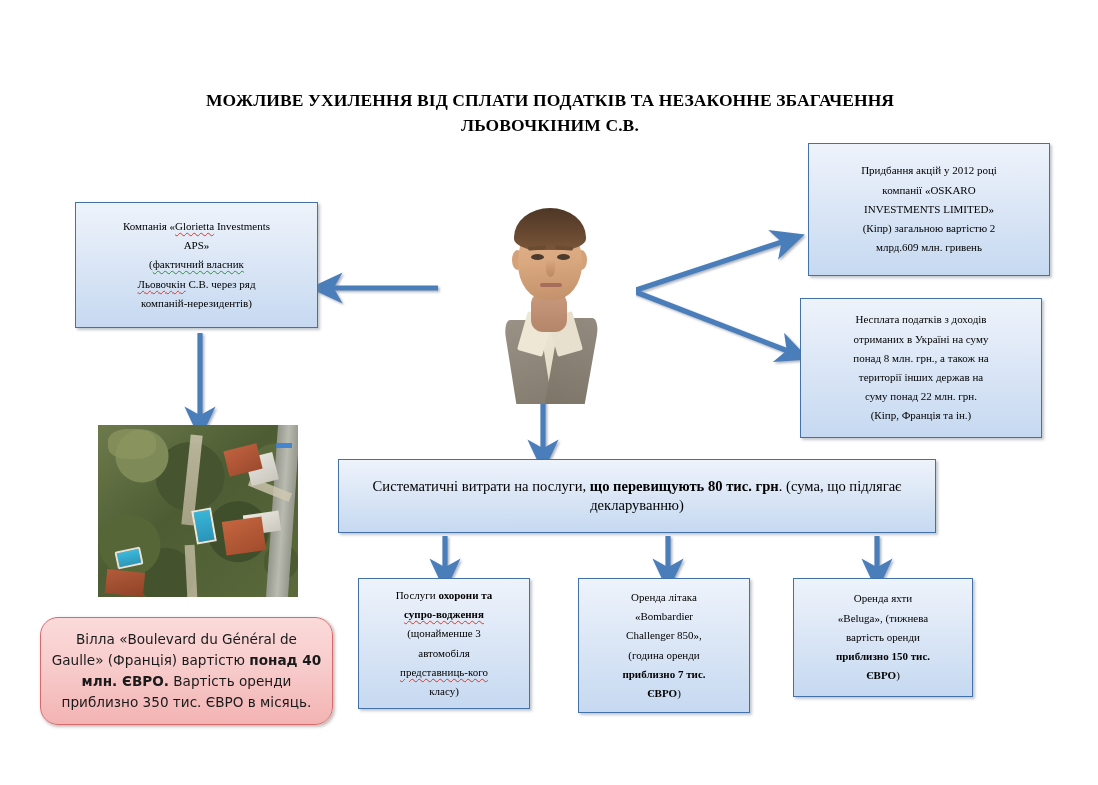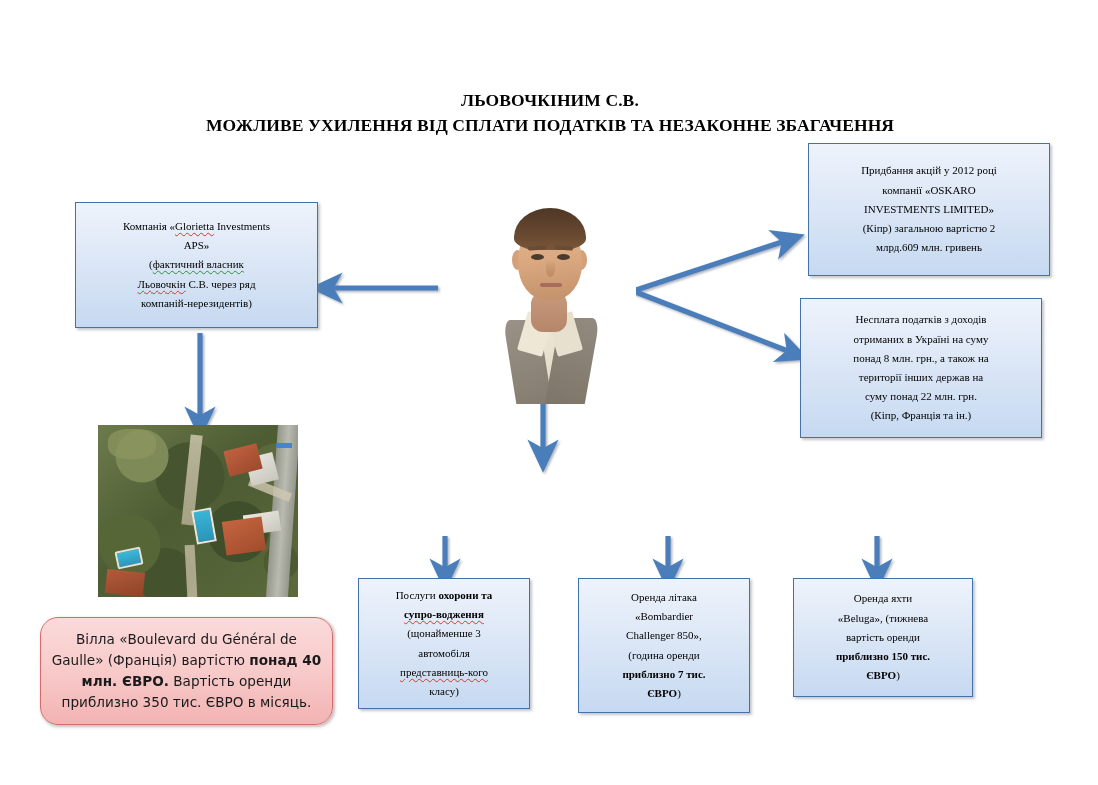--- a/index.html
+++ b/index.html
@@ -239,22 +239,22 @@
     width: 1098px; height: 785px;
     pointer-events: none;
   }
 </style>
 </head>
 <body>
 
 <div id="canvas">
 
   <div id="title">
+    <div>МОЖЛИВЕ УХИЛЕННЯ ВІД СПЛАТИ ПОДАТКІВ ТА НЕЗАКОННЕ ЗБАГАЧЕННЯ</div>
     <div>ЛЬОВОЧКІНИМ С.В.</div>
-    <div>МОЖЛИВЕ УХИЛЕННЯ ВІД СПЛАТИ ПОДАТКІВ ТА НЕЗАКОННЕ ЗБАГАЧЕННЯ</div>
   </div>
 
   <svg id="arrows" viewBox="0 0 1098 785" xmlns="http://www.w3.org/2000/svg">
     <defs>
       <marker id="ah" markerWidth="7" markerHeight="7" refX="3.0" refY="3.0" orient="auto" markerUnits="strokeWidth">
         <path d="M0,0 L6.4,3 L0,6 L1.7,3 Z" fill="#4a7ebb"></path>
       </marker>
       <filter id="sh" x="-40%" y="-40%" width="190%" height="190%">
         <feDropShadow dx="1.6" dy="1.6" stdDeviation="1.1" flood-color="#8e98a6" flood-opacity="0.75"></feDropShadow>
       </filter>
@@ -342,20 +342,25 @@
     <div class="inner">
       <span>Несплата податків з доходів</span><br>
       <span>отриманих в Україні на суму</span><br>
       <span>понад 8 млн. грн., а також на</span><br>
       <span>території інших держав на</span><br>
       <span>суму понад    22 млн. грн.</span><br>
       <span>(Кіпр, Франція та ін.)</span>
     </div>
   </div>
 
+  <div class="box" id="box-expenses">
+    <div class="inner">
+      <span>Систематичні витрати на послуги, </span><b>що перевищують 80 тис. грн</b><span>. (сума, що підлягає декларуванню)</span>
+    </div>
+  </div>
 
   <div class="box" id="box-guard">
     <div class="inner">
       <span>Послуги </span><b>охорони та</b><br>
       <b class="sq">супро-водження</b><br>
       <span>(щонайменше 3</span><br>
       <span>автомобіля</span><br>
       <span class="sq">представниць-кого</span><br>
       <span>класу)</span>
     </div>

